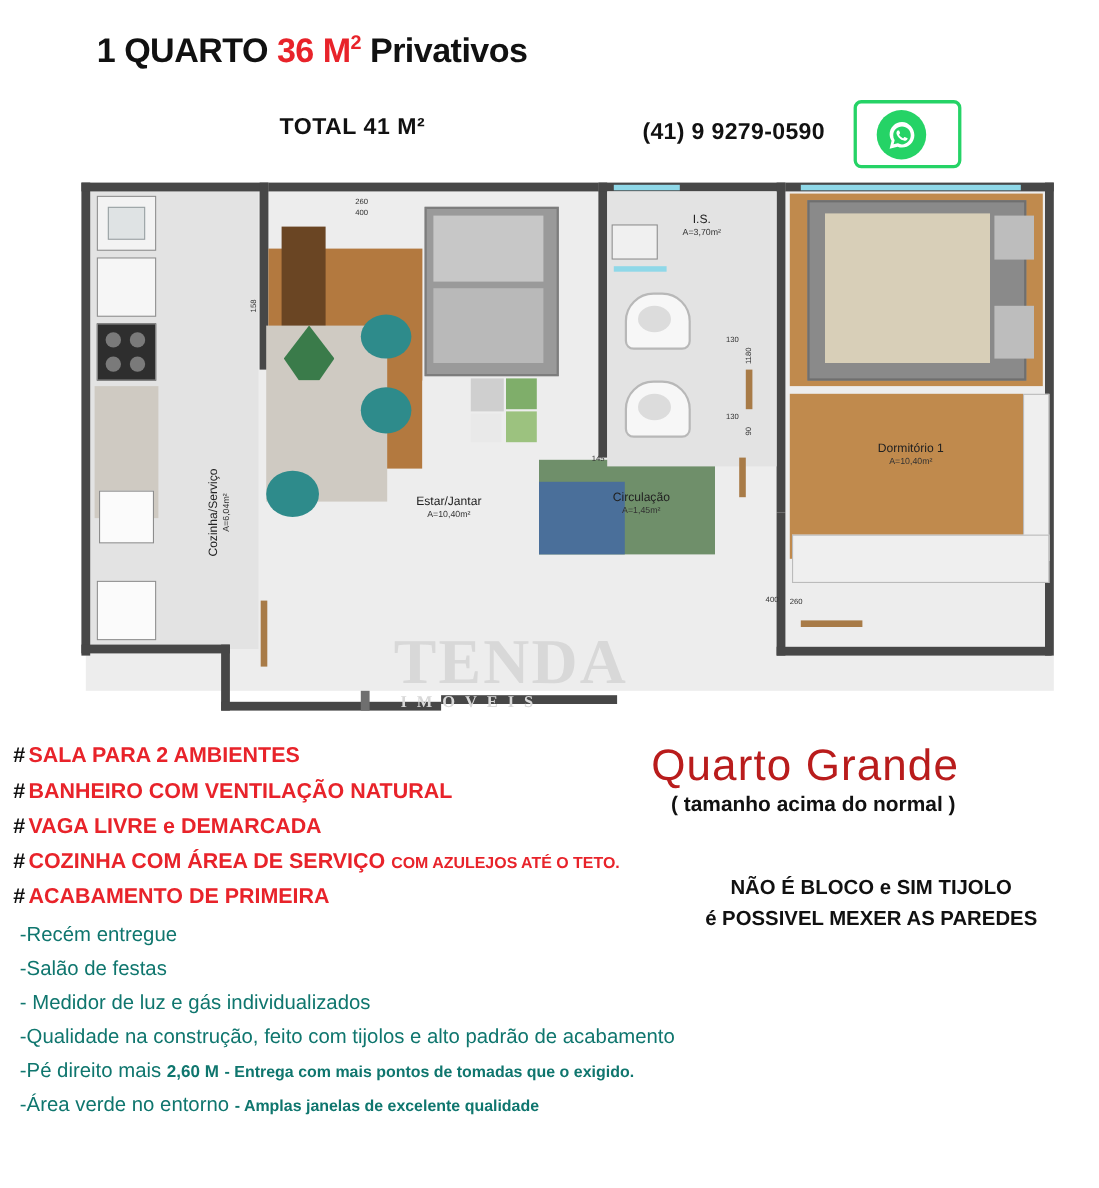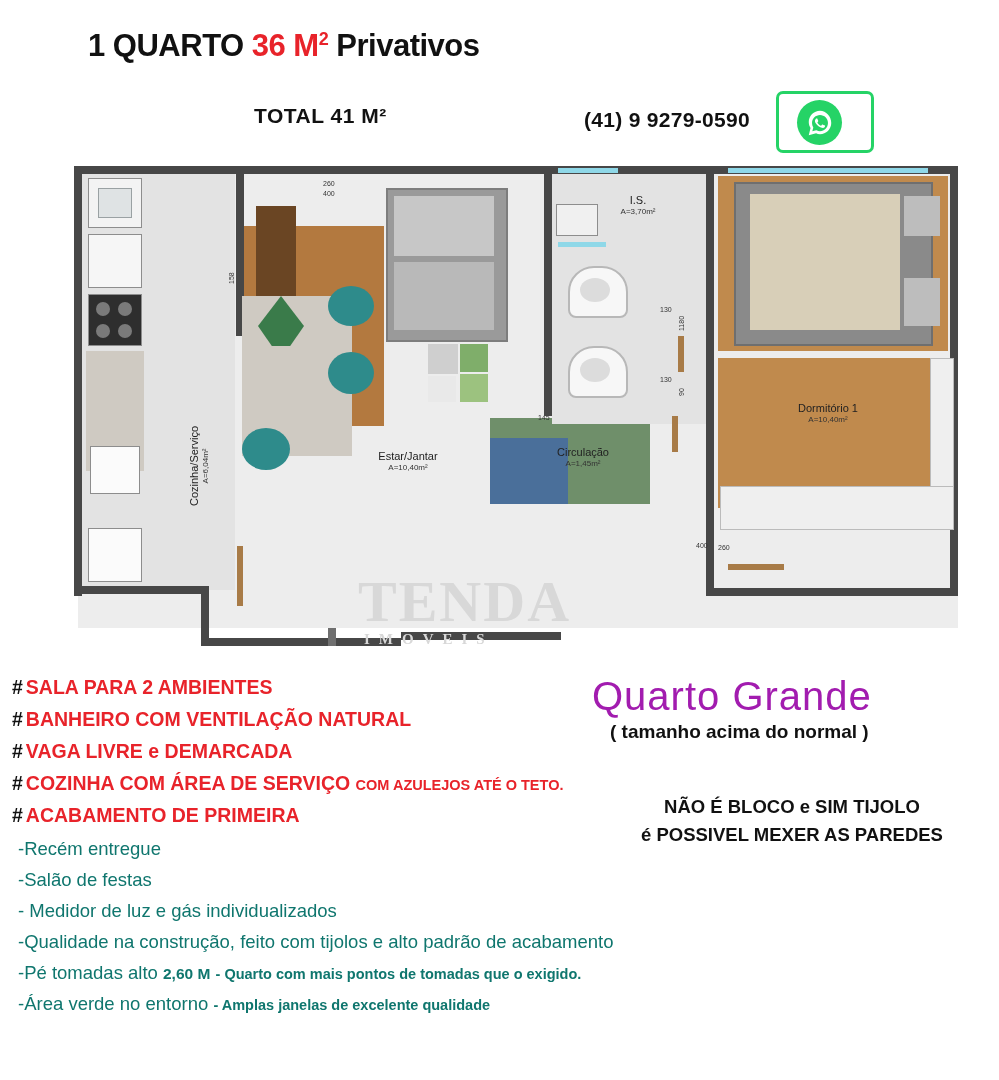--- a/index.html
+++ b/index.html
@@ -182,21 +182,21 @@
     margin-bottom: 9px;
     white-space: nowrap;
   }
   .plain .b { font-weight: bold; font-size: 15.5px; }
   .plain .sm { font-size: 14.5px; }
   .plain .sm-b { font-size: 14.5px; font-weight: bold; }
 
   .right-block { position: absolute; left: 592px; top: 14px; width: 400px; }
   .qg {
     font-size: 40px;
-    color: #a21caf;
+    color: #b91c1c;
     letter-spacing: 1px;
     white-space: nowrap;
   }
   .qg-sub {
     font-size: 19px;
     color: #111;
     margin-top: 2px;
     margin-left: 18px;
     white-space: nowrap;
     font-weight: bold;
@@ -394,23 +394,23 @@
       <span class="hash">#</span><span>ACABAMENTO DE PRIMEIRA</span>
     </div>
   </div>
 
   <div class="plain-list">
     <div class="plain"><span>-Recém entregue</span></div>
     <div class="plain"><span>-Salão de festas</span></div>
     <div class="plain"><span>- Medidor de luz e gás individualizados</span></div>
     <div class="plain"><span>-Qualidade na construção, feito com tijolos e alto padrão de acabamento</span></div>
     <div class="plain">
-      <span>-Pé tomadas alto</span>
+      <span>-Pé direito mais</span>
       <span class="b">2,60 M</span>
-      <span class="sm-b">- Quarto com mais pontos de tomadas que o exigido.</span>
+      <span class="sm-b">- Entrega com mais pontos de tomadas que o exigido.</span>
     </div>
     <div class="plain">
       <span>-Área verde no entorno</span>
       <span class="sm-b">- Amplas janelas de excelente qualidade</span>
     </div>
   </div>
 
   <div class="right-block">
     <div class="qg">Quarto   Grande</div>
     <div class="qg-sub">( tamanho acima do normal )</div>

